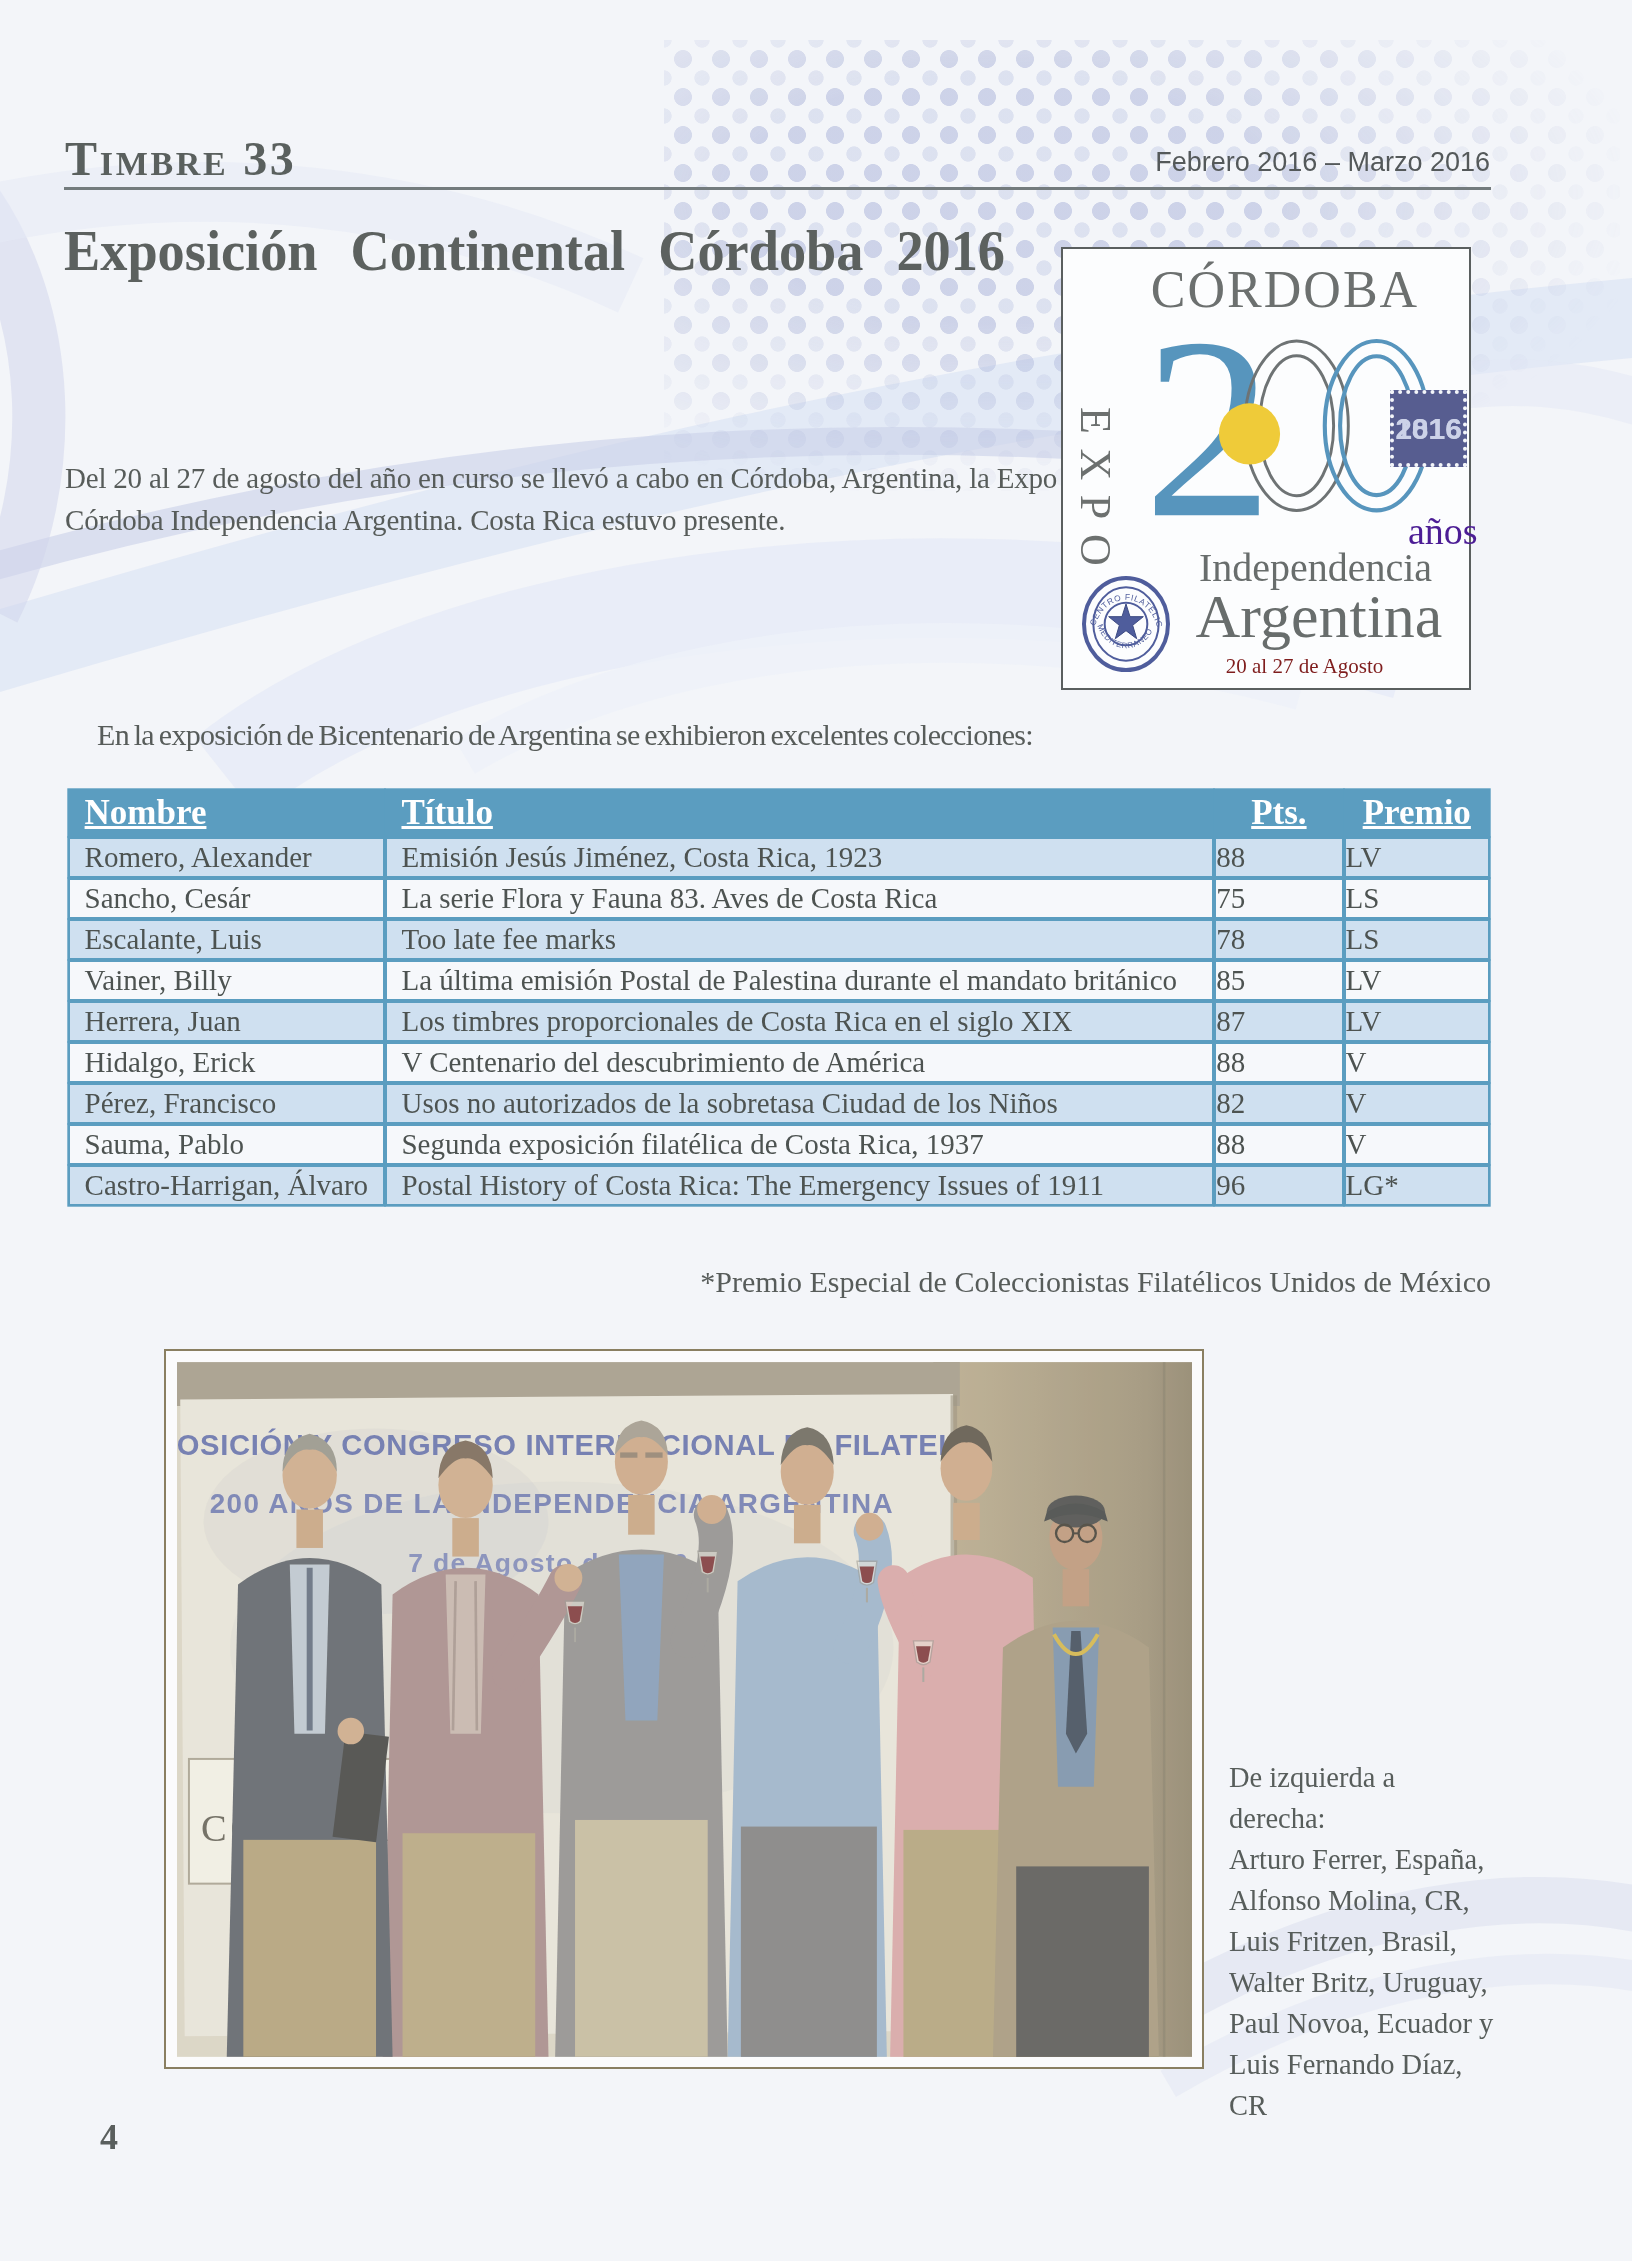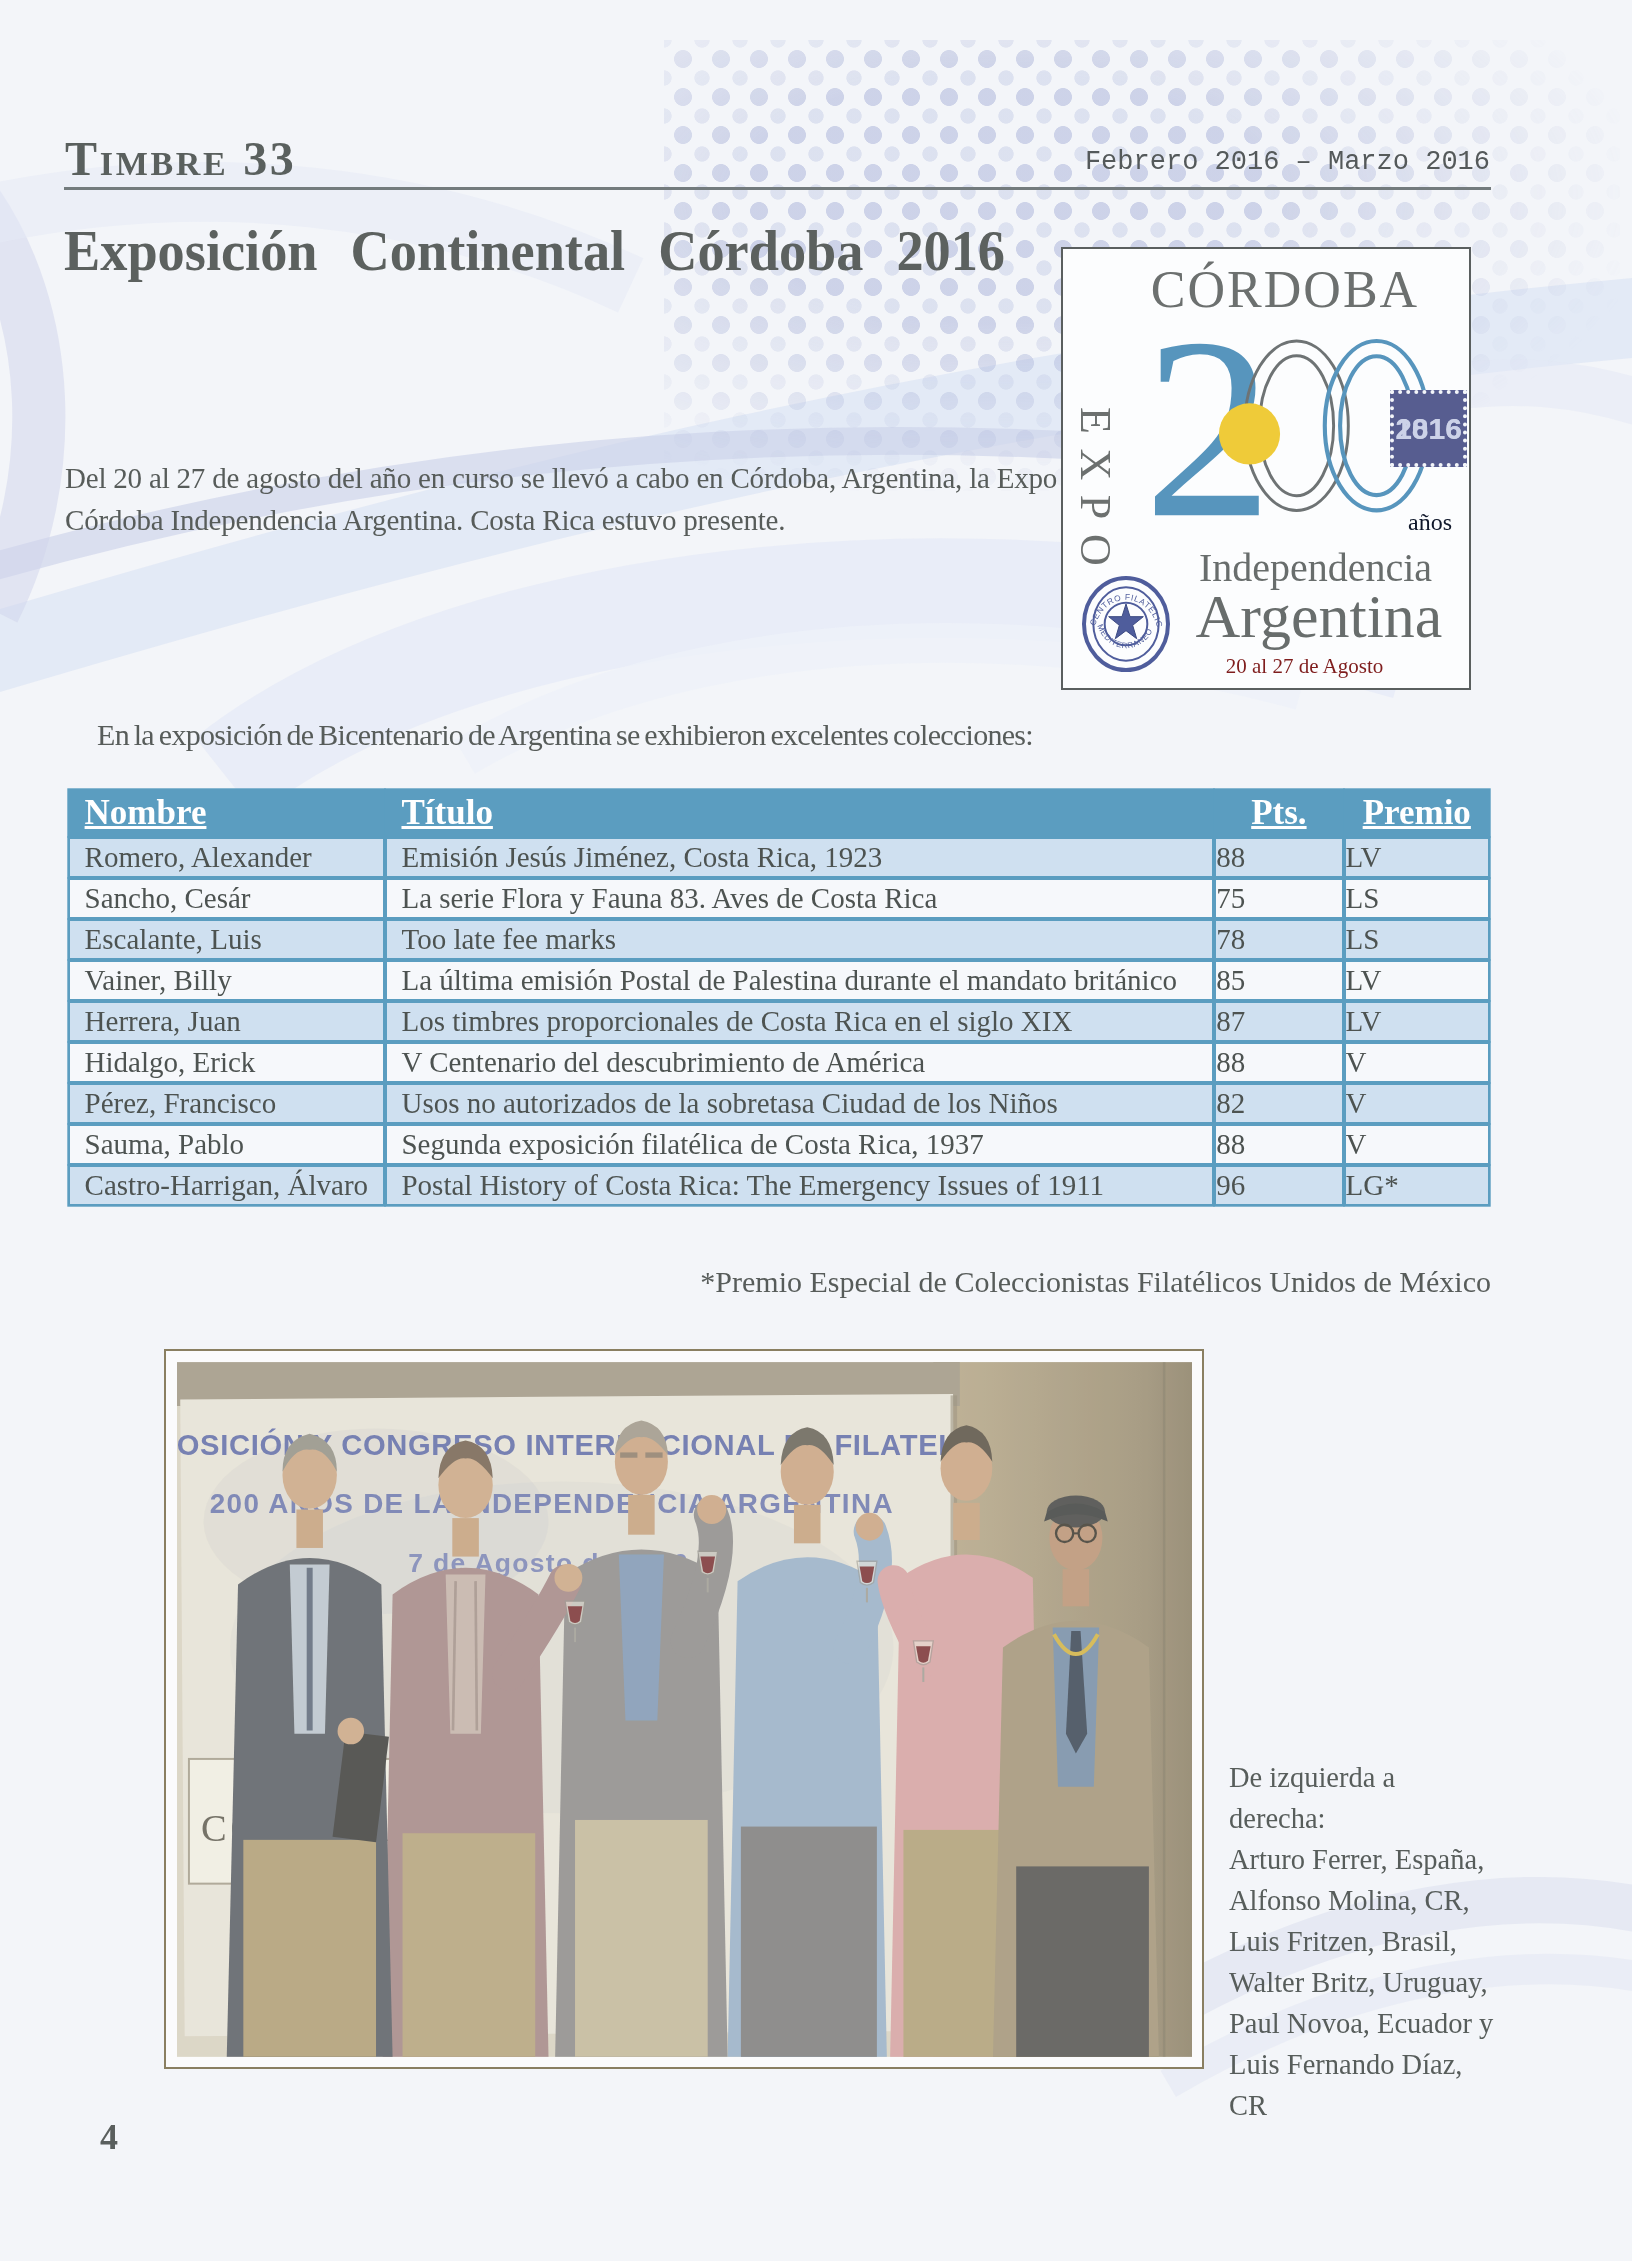--- a/index.html
+++ b/index.html
@@ -16,39 +16,39 @@
   .dots{position:absolute;left:664px;top:40px;width:956px;height:451px;z-index:0;
         background-image:radial-gradient(circle,rgba(160,170,212,.45) 8.6px,rgba(160,170,212,0) 9.3px),
                          radial-gradient(circle,rgba(170,180,218,.30) 7.3px,rgba(170,180,218,0) 8px);
         background-size:38px 38px,38px 38px;background-position:0 0,19px 19px;
         -webkit-mask-image:radial-gradient(ellipse at 35% 35%,#000 30%,transparent 75%);
         mask-image:radial-gradient(ellipse at 35% 35%,#000 30%,transparent 75%);}
   .layer{position:absolute;z-index:2;}
 
   .masthead{left:65px;top:131px;font-size:48px;font-weight:600;letter-spacing:2.7px;
             font-variant:small-caps;color:#5a605e;}
-  .issue-dates{right:143px;top:147px;font-family:Liberation Mono, monospace;
+  .issue-dates{right:143px;top:147px;font-family:Liberation Sans, sans-serif;
                font-size:27px;color:#54595a;}
   .rule{left:64px;top:187px;width:1427px;height:3.3px;background:var(--rule_gray);}
   .article-title{left:64px;top:219px;font-size:56px;font-weight:700;color:#5c615f;
                  word-spacing:20px;letter-spacing:0px;transform:scaleX(.97);transform-origin:left;}
   .intro{left:65px;top:457px;width:996px;font-size:29px;line-height:1.45;
          color:#575c5a;letter-spacing:-0.2px;}
   .lead-in{left:65px;top:718px;font-size:30px;color:#575c5a;letter-spacing:-0.7px;word-spacing:-2px;margin-left:32px;}
 
   
   .logo-box{left:1061px;top:247px;width:406px;height:439px;border:2.7px solid #5a5f5f;
             background:#fcfdfe;z-index:3;}
   .logo-box *{position:absolute;}
   .logo-city{left:40px;top:10.6px;width:364px;text-align:center;font-size:52px;
              letter-spacing:2px;color:#6c706f;}
   .logo-expo{left:1.3px;top:66px;width:57px;height:358px;writing-mode:vertical-rl;
              transform:none;font-size:44px;letter-spacing:14.6px;color:#6c706f;text-align:center;}
   .logo-bignum{left:85px;top:72px;width:283px;height:200px;}
-  .logo-anos{left:345px;top:260px;font-size:24px;color:#0f172a;}
+  .logo-anos{left:345px;top:260px;font-size:38px;color:#4c1d95;}
   .logo-stamp{left:327px;top:141px;width:69px;height:69px;background:var(--stamp_blue);
               border:4.6px dotted #f3f5f9;color:#ccd2e8;font-family:"Liberation Sans",sans-serif;
               font-weight:700;font-size:30px;line-height:1.25;text-align:center;
               display:flex;align-items:center;justify-content:center;flex-direction:column;}
   .logo-line1{left:100px;top:295px;width:305px;text-align:center;font-size:40px;color:#686d6c;}
   .logo-line2{left:106px;top:332px;width:300px;text-align:center;font-size:62px;color:#686d6c;}
   .logo-dates{left:92px;top:405px;width:299px;text-align:center;font-size:21px;color:#7f1d1d;}
   .logo-seal{left:17px;top:325px;width:92px;height:100px;}
 
   

